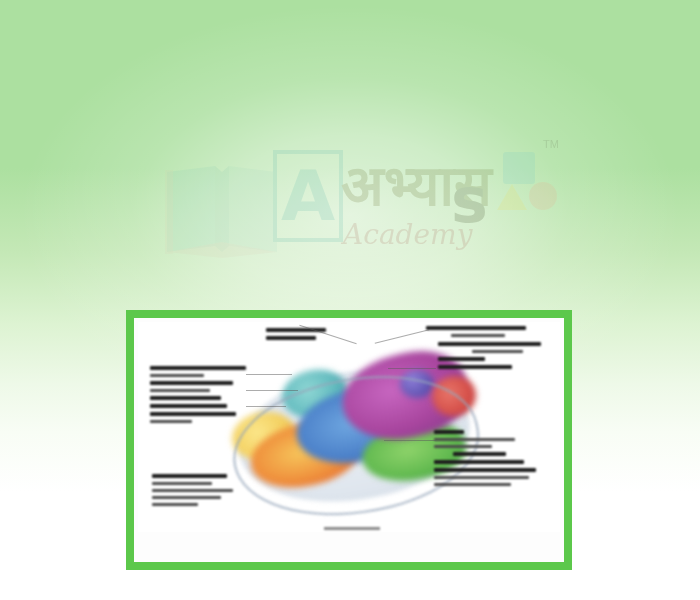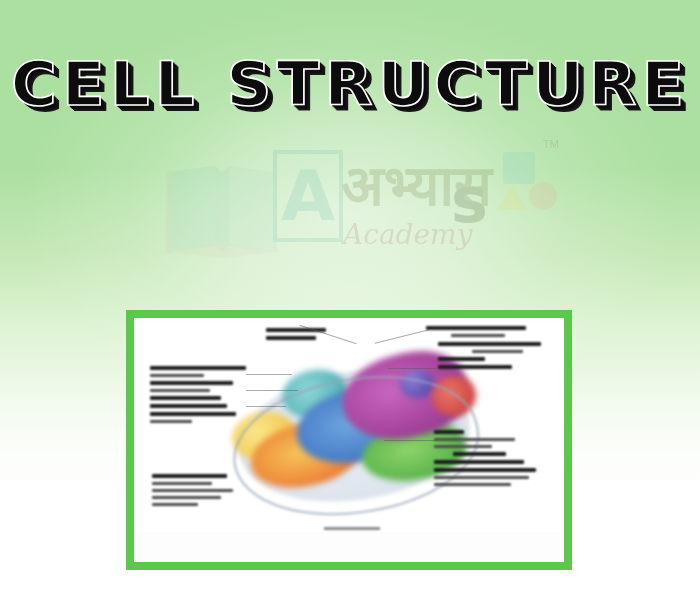--- a/index.html
+++ b/index.html
@@ -349,23 +349,20 @@
   }
 </style>
 </head>
 <body>
 
 <div id="page">
 
   <div class="bg-base"></div>
   <div class="bg-glow"></div>
 
-  <div class="title-wrap">
-    <div class="title">CELL STRUCTURE</div>
-  </div>
 
   <div class="logo">
 
     <svg class="logo-book" viewBox="0 0 118 96">
       <path d="M4 10 L52 4 L52 84 L4 90 Z" fill="#6cc0b0" opacity="0.55"></path>
       <path d="M114 10 L66 4 L66 84 L114 90 Z" fill="#6cc0b0" opacity="0.35"></path>
       <path d="M52 4 L59 10 L66 4 L66 84 L59 90 L52 84 Z" fill="#4fa99a" opacity="0.45"></path>
       <path d="M4 90 L59 80 L114 90 L59 96 Z" fill="#d9b8a8" opacity="0.5"></path>
       <rect x="2" y="8" width="8" height="84" fill="#e0b2a0" opacity="0.4"></rect>
     </svg>

